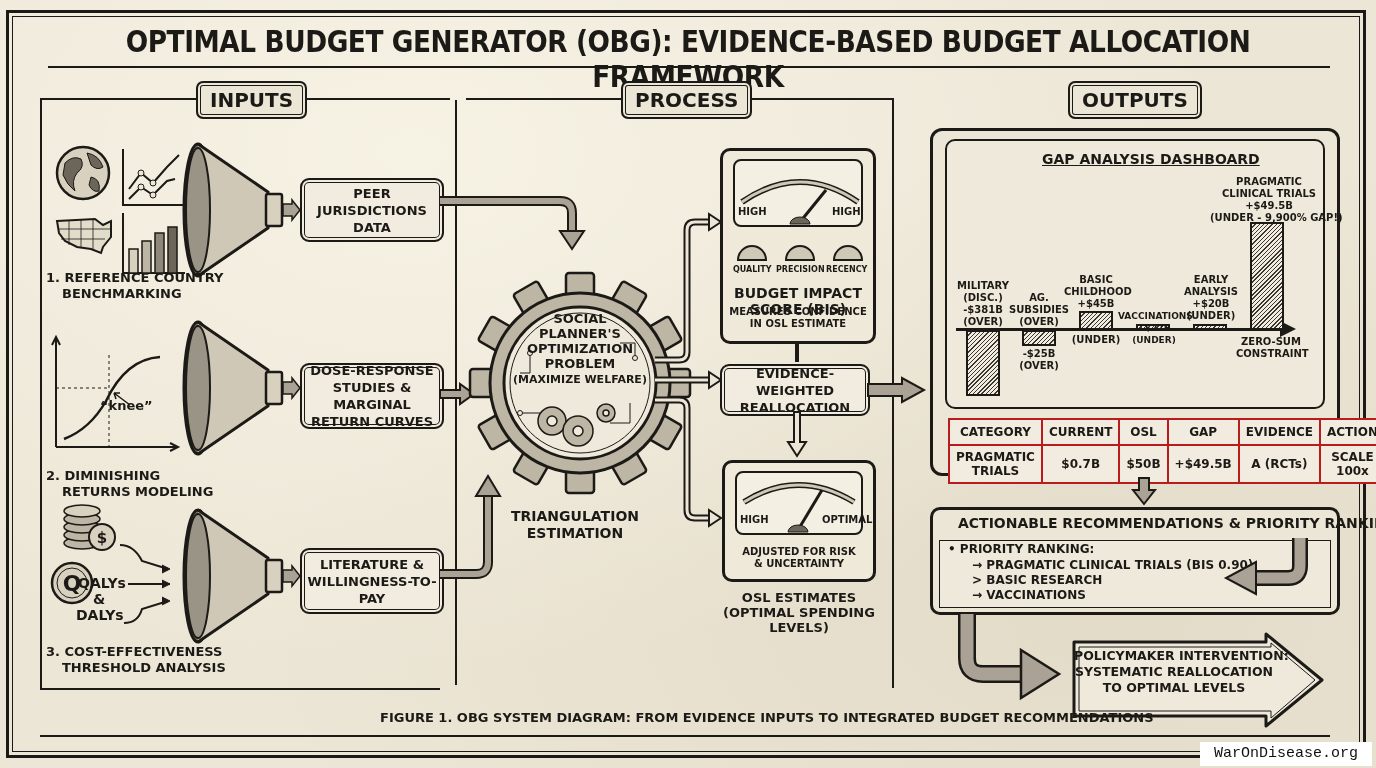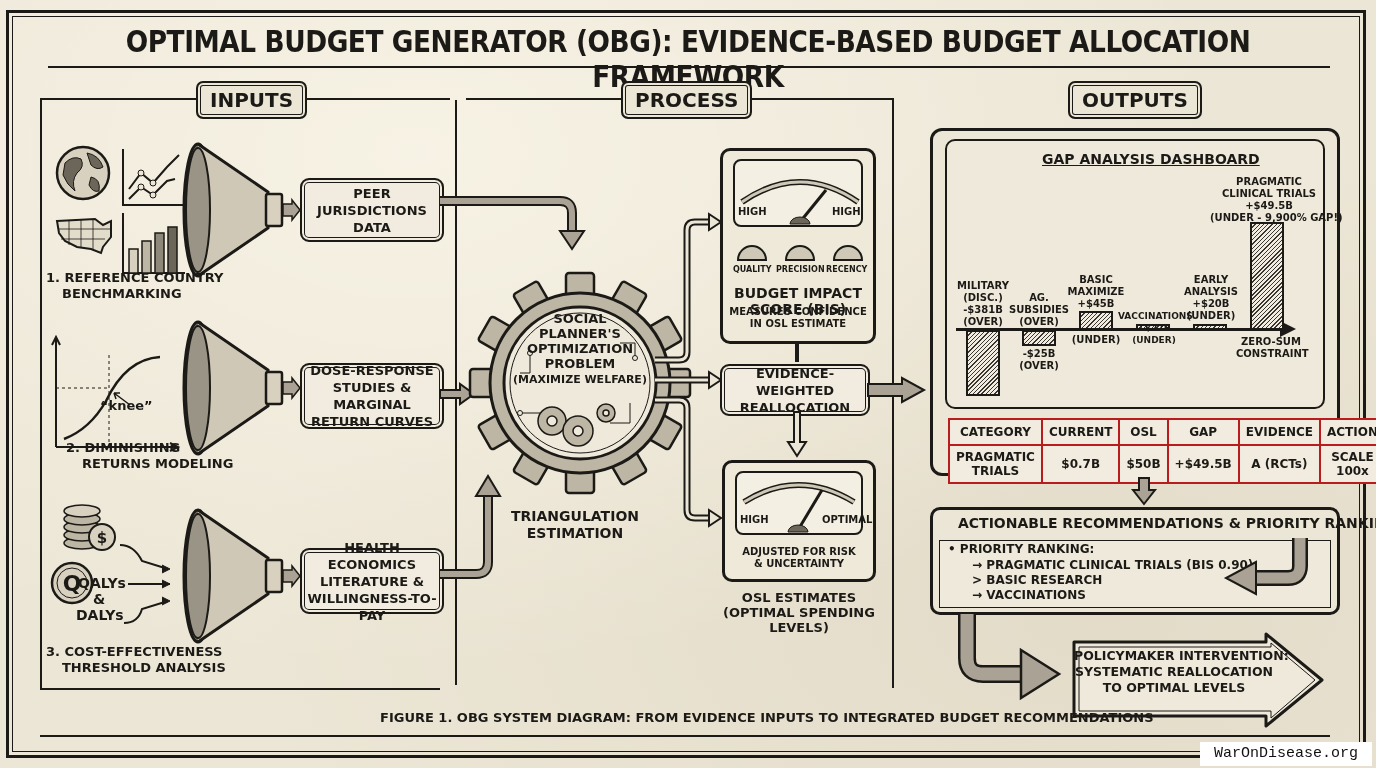--- a/index.html
+++ b/index.html
@@ -151,21 +151,21 @@
 
 <svg style="left:50px;top:335px;" width="130" height="120">
   <path d="M6 112 L6 4 M2 10 L6 2 L10 10" fill="none" stroke="#1c1a16" stroke-width="2"></path>
   <path d="M6 112 L128 112 M120 108 L128 112 L120 116" fill="none" stroke="#1c1a16" stroke-width="2"></path>
   <path d="M14 104 Q40 94 56 66 Q76 24 110 22" fill="none" stroke="#1c1a16" stroke-width="2.5"></path>
   <line x1="6" y1="53" x2="58" y2="53" stroke="#1c1a16" stroke-width="1" stroke-dasharray="3,3"></line>
   <line x1="59" y1="20" x2="59" y2="112" stroke="#1c1a16" stroke-width="1" stroke-dasharray="3,3"></line>
   <path d="M80 70 L64 58 M64 58 L70 58 M64 58 L66 64" stroke="#1c1a16" stroke-width="1.5" fill="none"></path>
 </svg>
 <div class="label" style="left:100px;top:398px;font-size:13px;">“knee”</div>
-<div class="label" style="left:46px;top:440px;margin-left:20px;"><span>2. DIMINISHING</span>
+<div class="label" style="left:46px;top:468px;"><span>2. DIMINISHING</span>
 <span style="padding-left:16px">RETURNS MODELING</span></div>
 <div class="box" style="left:300px;top:363px;width:140px;height:62px;">
   <div>
       <div>DOSE-RESPONSE</div>
       <div>STUDIES &amp; MARGINAL</div>
       <div>RETURN CURVES</div>
     </div>
 </div>
 
 <svg style="left:52px;top:505px;" width="130" height="120">
@@ -190,21 +190,20 @@
   <path d="M72 118 Q86 118 90 104 L116 96" fill="none" stroke="#1c1a16" stroke-width="2"></path>
   <path d="M110 92 L118 96 L110 100" fill="#1c1a16" stroke="#1c1a16"></path>
 </svg>
 <div class="label" style="left:78px;top:575px;font-size:14px;line-height:17px;">QALYs</div>
 <div class="label" style="left:93px;top:591px;font-size:14px;line-height:17px;">&amp;</div>
 <div class="label" style="left:76px;top:607px;font-size:14px;line-height:17px;">DALYs</div>
 <div class="label" style="left:46px;top:644px;"><span>3. COST-EFFECTIVENESS</span>
 <span style="padding-left:16px">THRESHOLD ANALYSIS</span></div>
 <div class="box" style="left:300px;top:548px;width:140px;height:62px;">
   <div>
-      <div>HEALTH ECONOMICS</div>
       <div>LITERATURE &amp;</div>
       <div>WILLINGNESS-TO-PAY</div>
     </div>
 </div>
 
 <div class="panel-line" style="left:466px;top:98px;width:155px;height:2px;"></div>
 <div class="panel-line" style="left:730px;top:98px;width:163px;height:2px;"></div>
 <div class="panel-line" style="left:892px;top:98px;width:2px;height:590px;"></div>
 <div class="section-label" style="left:621px;top:81px;">PROCESS</div>
 
@@ -353,21 +352,21 @@
 <div class="label ctr" style="left:950px;top:280px;width:66px;font-size:10px;line-height:12px;"><span>MILITARY</span>
 <span>(DISC.)</span>
 <span>-$381B</span>
 <span>(OVER)</span></div>
 <div class="label ctr" style="left:1008px;top:292px;width:62px;font-size:10px;line-height:12px;"><span>AG.</span>
 <span>SUBSIDIES</span>
 <span>(OVER)</span></div>
 <div class="label ctr" style="left:1008px;top:348px;width:62px;font-size:10px;line-height:12px;"><span>-$25B</span>
 <span>(OVER)</span></div>
 <div class="label ctr" style="left:1064px;top:274px;width:64px;font-size:10px;line-height:12px;"><span>BASIC</span>
-<span>MAXIMIZE</span>
+<span>CHILDHOOD</span>
 <span>+$45B</span></div>
 <div class="label ctr" style="left:1064px;top:334px;width:64px;font-size:10px;line-height:12px;">(UNDER)</div>
 <div class="label ctr" style="left:1118px;top:286px;width:72px;font-size:9px;line-height:12px;margin-top:24px;"><span>VACCINATIONS</span>
 <span>+$27B</span>
 <span>(UNDER)</span></div>
 <div class="label ctr" style="left:1180px;top:274px;width:62px;font-size:10px;line-height:12px;"><span>EARLY</span>
 <span>ANALYSIS</span>
 <span>+$20B</span>
 <span>(UNDER)</span></div>
 <div class="label ctr" style="left:1210px;top:176px;width:118px;font-size:10px;line-height:12px;"><span>PRAGMATIC</span>

